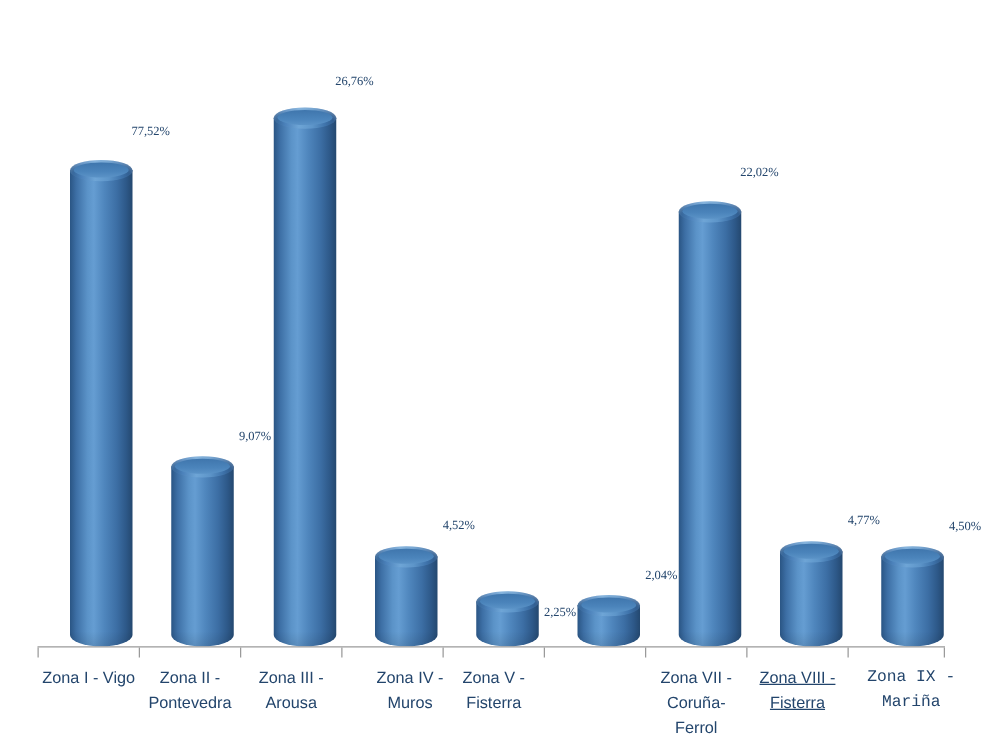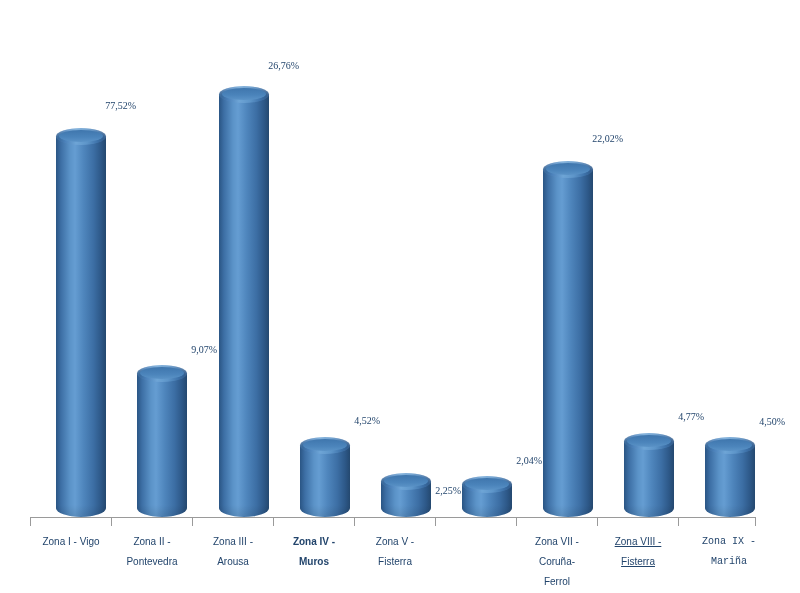--- a/index.html
+++ b/index.html
@@ -122,21 +122,21 @@
     white-space: nowrap;
   }
 
   
   .cat-label {
     position: absolute;
     top: 532px;
     width: 90px;
     text-align: center;
     font-family: "Liberation Sans", sans-serif;
-    font-size: 10px;
+    font-size: 13px;
     line-height: 20px;
     color: #23456c;
   }
 </style>
 </head>
 <body>
 
 <div id="chart-root">
 
   <div class="plot-area">
@@ -242,21 +242,21 @@
     <div class="cat-label" style="left:107px;">
       <div>Zona II -</div>
       <div>Pontevedra</div>
     </div>
 
     <div class="cat-label" style="left:188px;">
       <div>Zona III -</div>
       <div>Arousa</div>
     </div>
 
-    <div class="cat-label" style="left:269px;font-weight:bold;">
+    <div class="cat-label" style="left:283px;">
       <div>Zona IV -</div>
       <div>Muros</div>
     </div>
 
     <div class="cat-label" style="left:350px;">
       <div>Zona V -</div>
       <div>Fisterra</div>
     </div>
 
 

